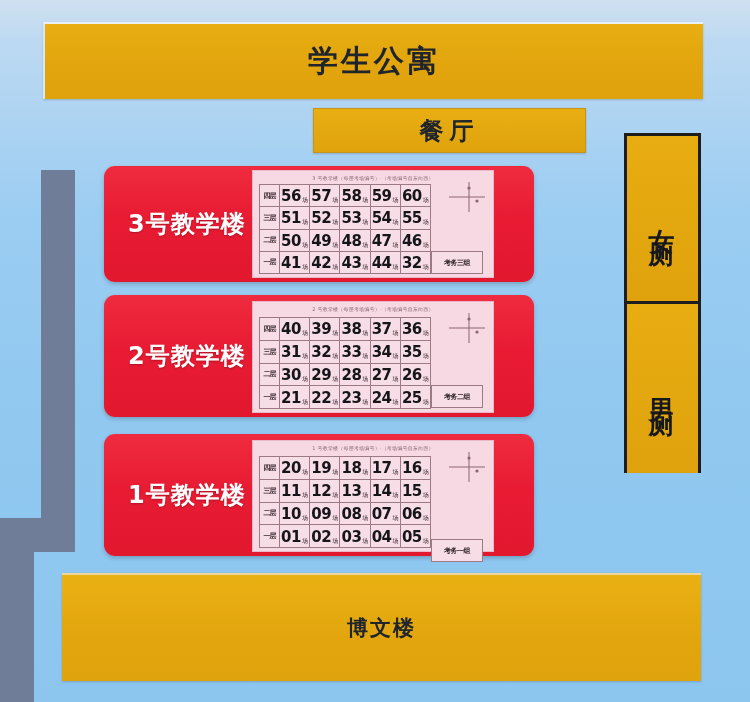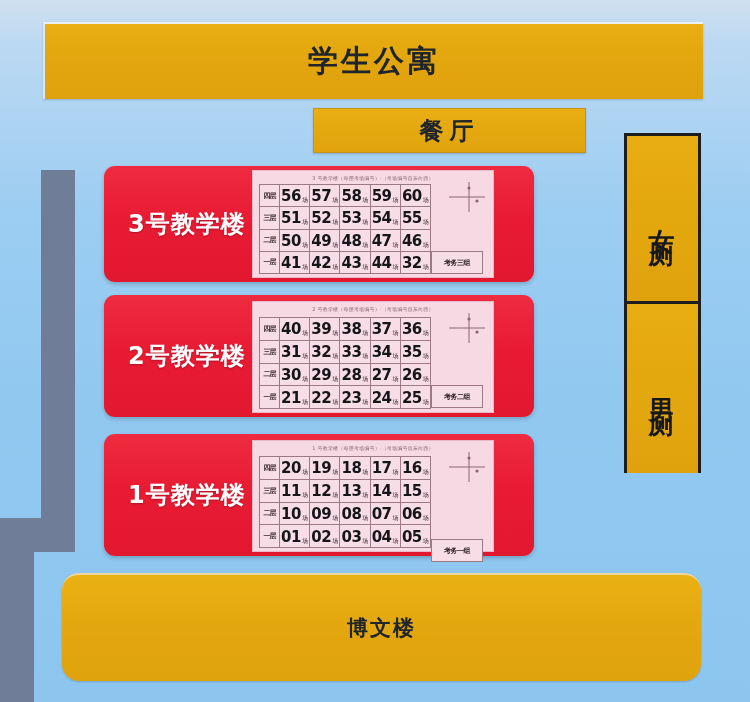--- a/index.html
+++ b/index.html
@@ -46,21 +46,20 @@
     background: linear-gradient(180deg,#e8ae12 0%, #e0a30d 100%);
     border: 1px solid #c9921a;
   }
   .banner-canteen .t { font-size: 24px; font-weight: 700; letter-spacing: 6px; }
 
   .banner-bottom {
     left: 62px; top: 573px; width: 639px; height: 106px;
     background: linear-gradient(180deg,#eab113 0%, #e2a50e 60%, #dfa30d 100%);
     gap: 10px;
     border-top: 2px solid #edd79b;
-    border-radius: 17px;
   }
   .banner-bottom .t1 { font-size: 21px; font-weight: 700; letter-spacing: 2px; }
   .banner-bottom .t2 { font-size: 21px; font-weight: 700; letter-spacing: 1px; }
 
   
   .toilet-box {
     position: absolute;
     left: 624px; top: 133px; width: 77px; height: 340px;
     border: 3px solid #1d1d1d;
     box-sizing: border-box;

